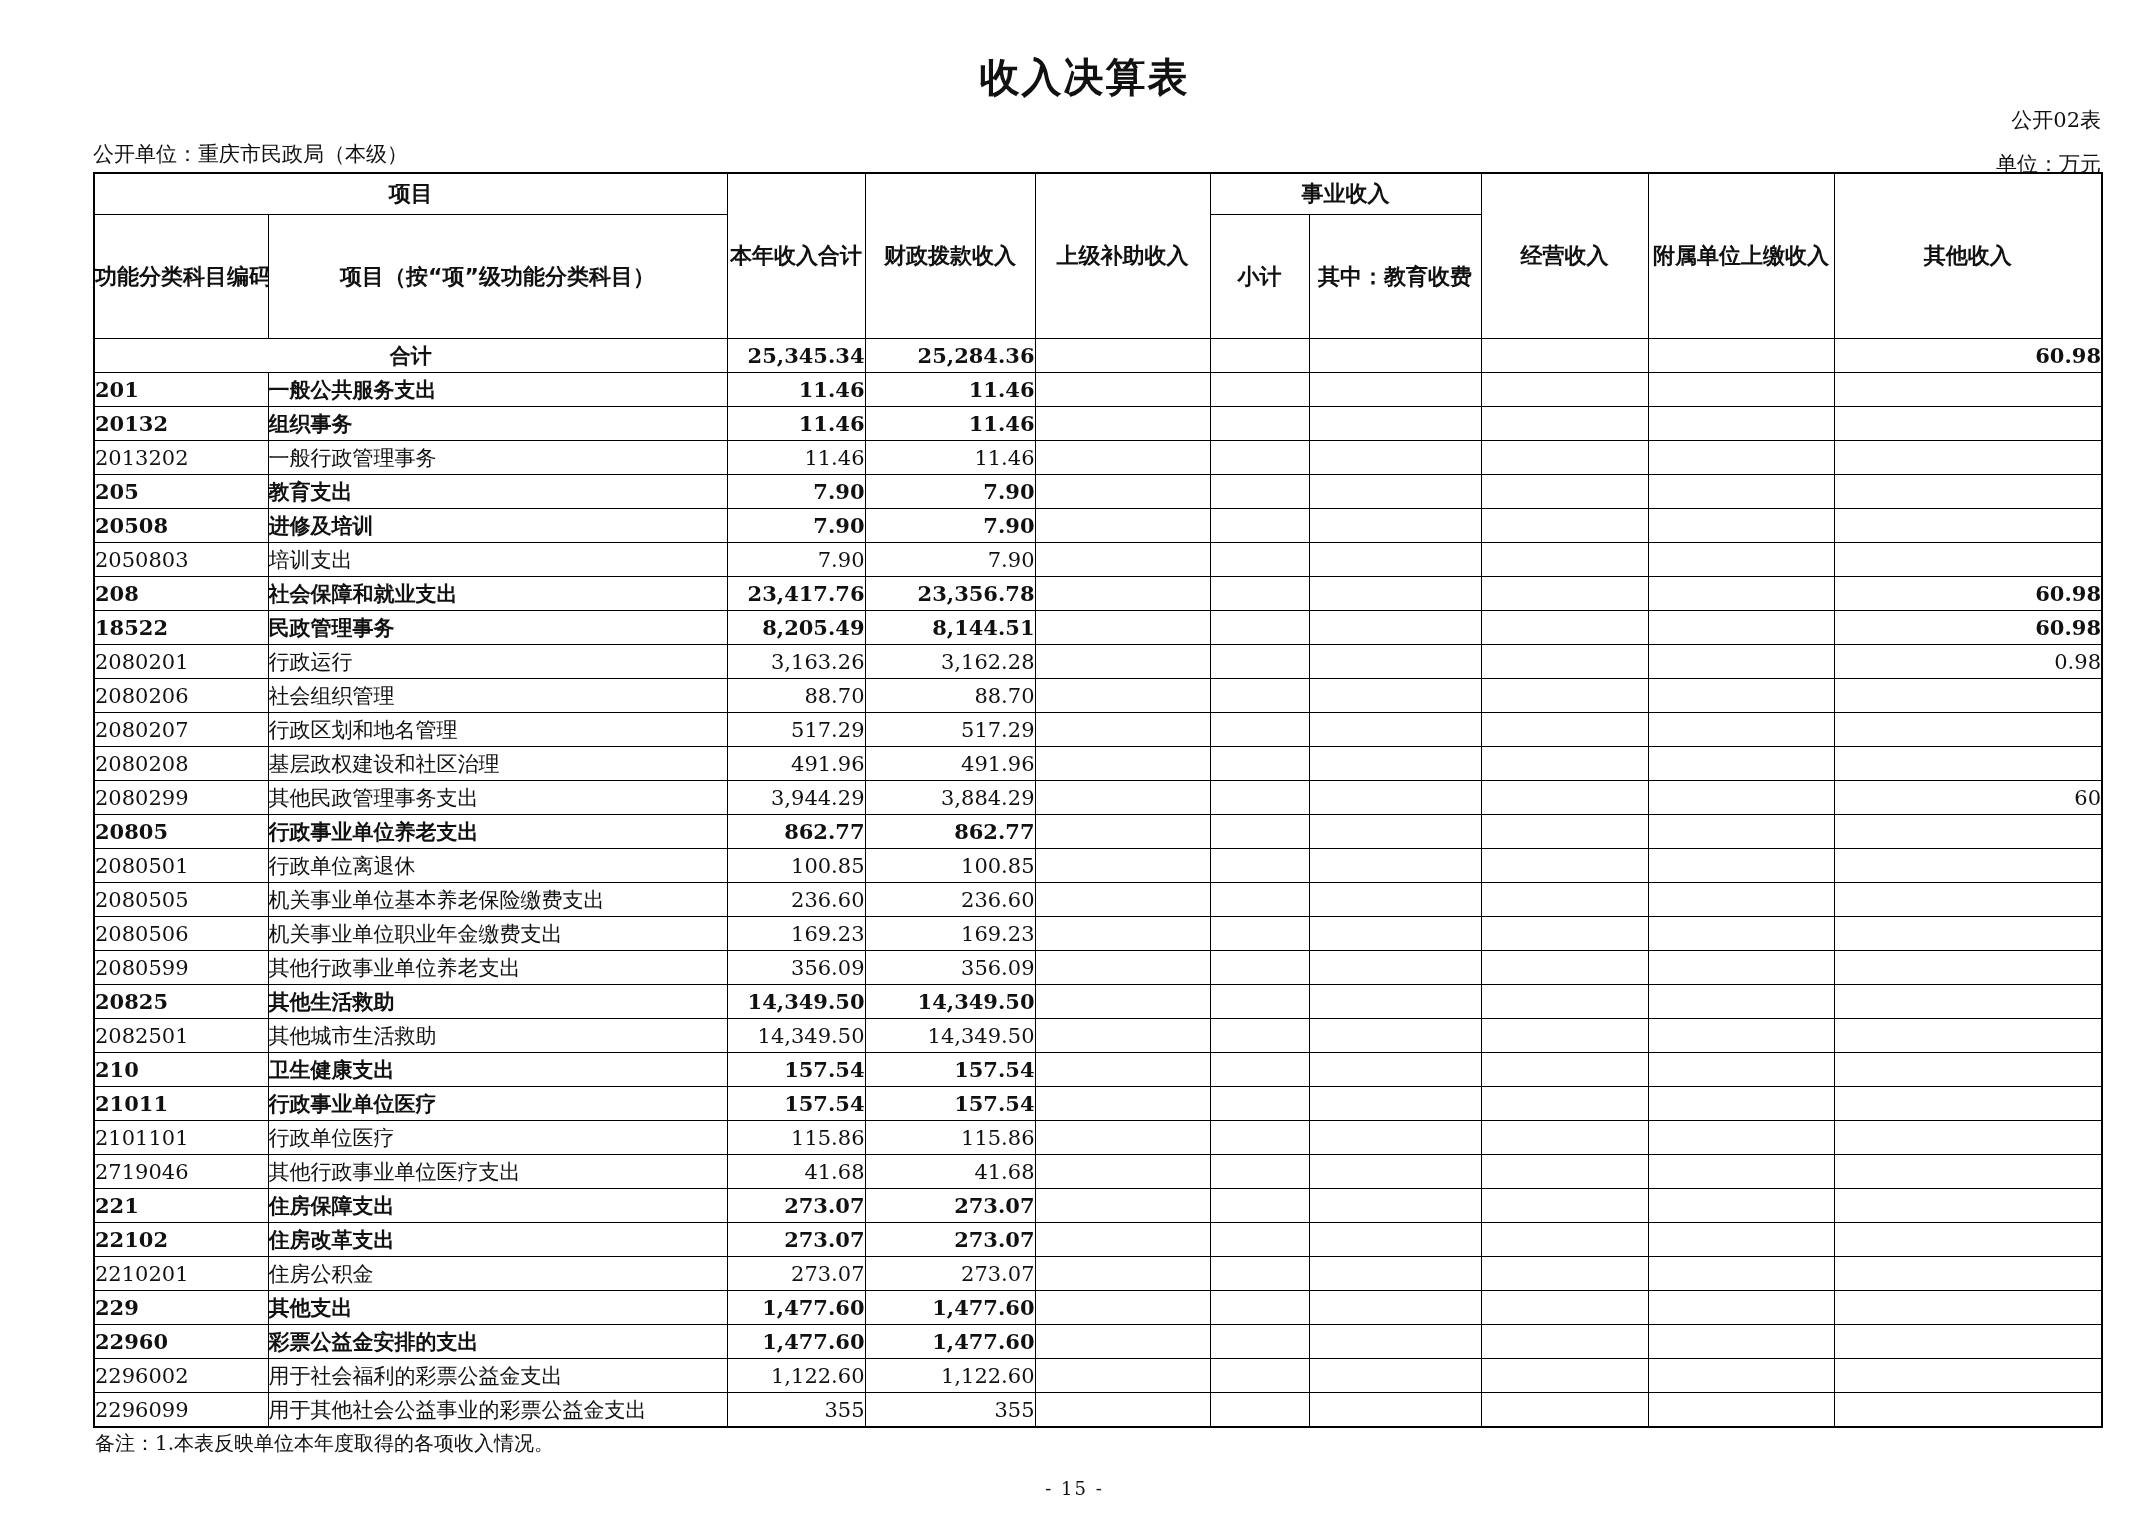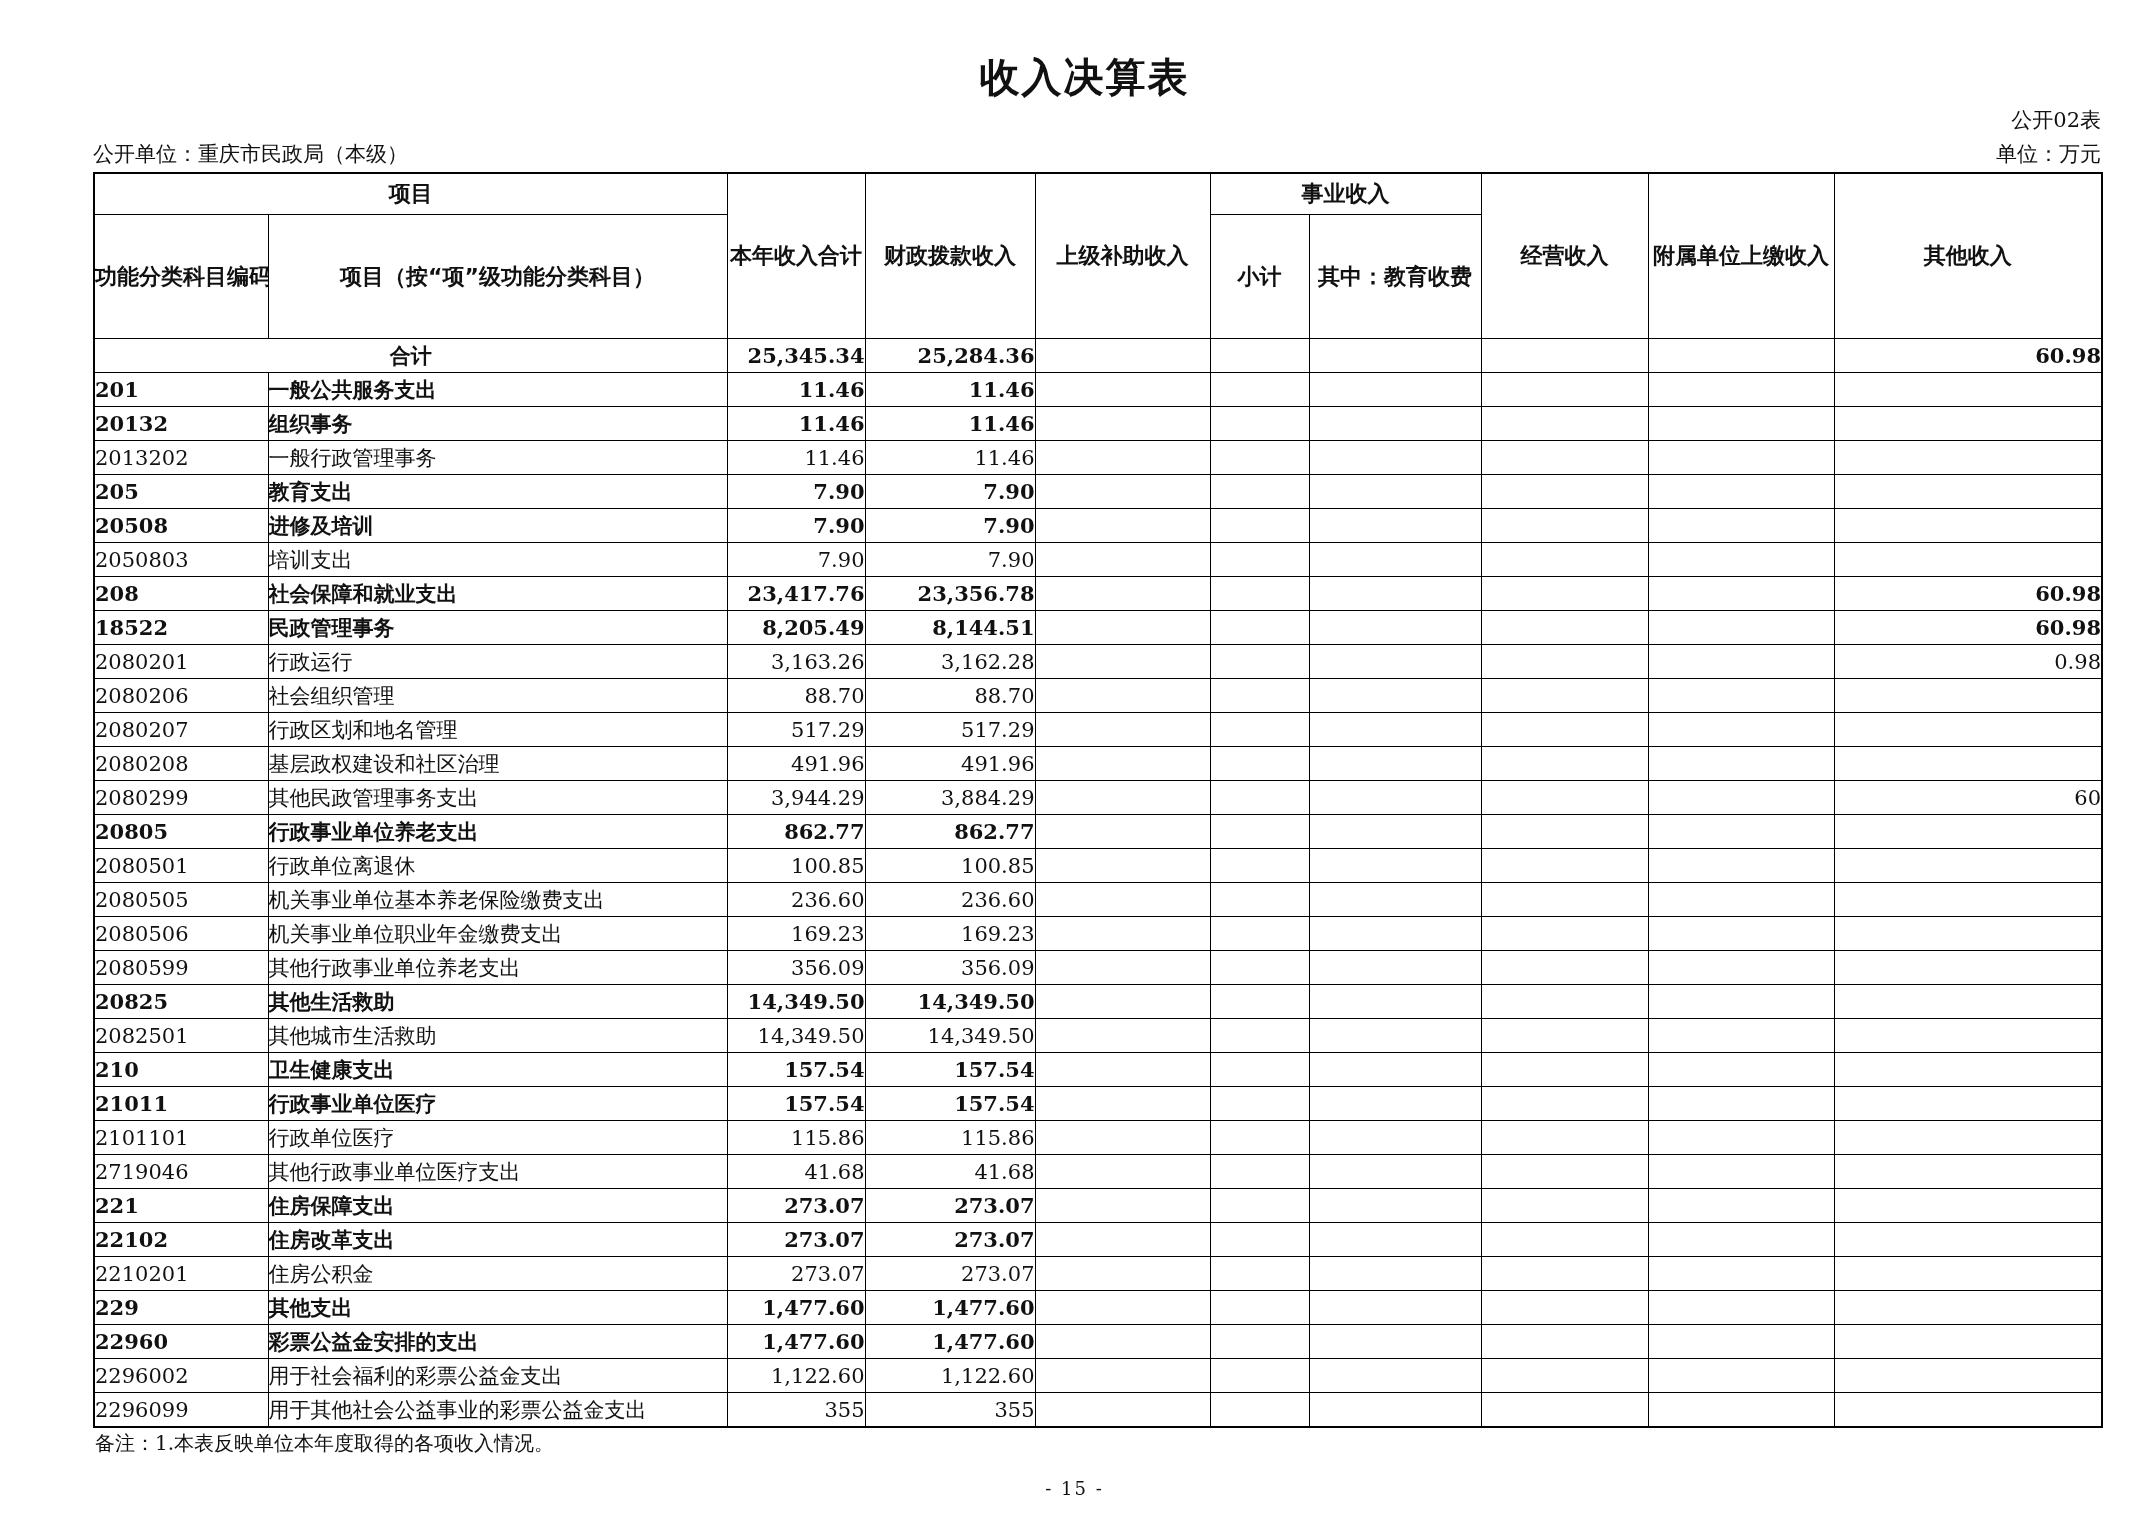--- a/index.html
+++ b/index.html
@@ -18,21 +18,21 @@
     font-size:40px;font-weight:bold;letter-spacing:2px;margin-left:10px;
   }
   .table-code{
     position:absolute;top:106px;right:48px;
     font-size:21px;
   }
   .meta-line{
     position:absolute;top:140px;left:93px;right:48px;
     font-size:21px;
   }
-  .meta-unit{float:right;}
+  .meta-unit{float:right;margin-top:10px;}
   .income-table{
     position:absolute;left:93px;top:172px;width:2008px;
     border-collapse:collapse;table-layout:fixed;
     font-size:21px;
   }
   .income-table th,.income-table td{
     border:1px solid #000;
     padding:0;
     overflow:hidden;white-space:nowrap;
   }

